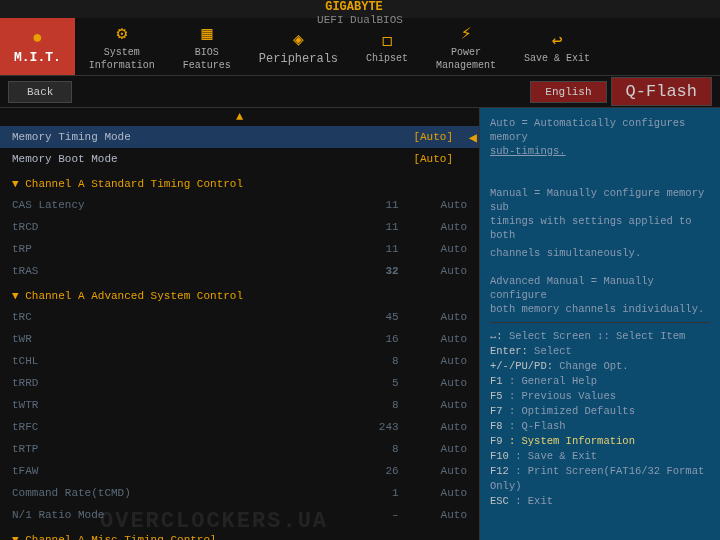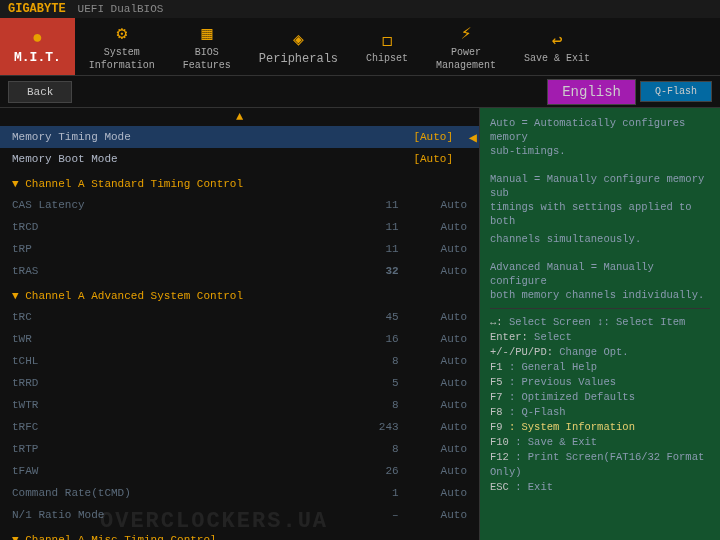--- a/index.html
+++ b/index.html
@@ -13,20 +13,21 @@
       overflow: hidden;
     }
 
     
     #top-bar {
       background: #1a1a1a;
       height: 18px;
       display: flex;
       align-items: center;
       padding: 0 8px;
+      flex-direction: column;
     }
     #brand {
       color: #e8a000;
       font-weight: bold;
       font-size: 12px;
       margin-right: 12px;
     }
     #dualbios {
       color: #888;
       font-size: 11px;
@@ -78,39 +79,39 @@
       background: #2a2a2a;
       border: 1px solid #444;
       color: #ccc;
       padding: 4px 18px;
       margin-left: 8px;
       cursor: pointer;
       font-family: 'Courier New', monospace;
       font-size: 11px;
     }
     #lang-btn {
-      background: #a21caf;
+      background: #7f1d1d;
       border: 1px solid #444;
       color: #ccc;
       padding: 4px 14px;
       margin-left: auto;
       cursor: pointer;
       font-family: 'Courier New', monospace;
-      font-size: 14px;
+      font-size: 11px;
     }
     #qflash-btn {
-      background: #0369a1;
+      background: #7f1d1d;
       border: 1px solid #444;
       color: #ccc;
       padding: 4px 14px;
       margin-left: 4px;
       margin-right: 8px;
       cursor: pointer;
       font-family: 'Courier New', monospace;
-      font-size: 10px;
+      font-size: 17px;
     }
 
     
     #main {
       display: flex;
       height: calc(540px - 18px - 58px - 32px);
     }
 
     
     #left-panel {
@@ -155,21 +156,21 @@
       position: absolute;
       right: 2px;
     }
     .row-wrapper {
       position: relative;
     }
 
     
     #right-panel {
       flex: 1;
-      background: #14532d;
+      background: #0c4a6e;
       padding: 8px 10px;
       display: flex;
       flex-direction: column;
       gap: 0;
     }
     .help-text {
       color: #8a9ab0;
       font-size: 10.5px;
       line-height: 16px;
       margin-bottom: 10px;
@@ -369,21 +370,21 @@
           </div>
         </div>
         <div class="section-header">▼ Channel A Misc Timing Control</div>
       </div>
 
   </div>
 
   <div id="right-panel">
     <div id="help-text-block">
         <div class="help-text" style="line-height: 14px; margin-bottom: 0px;">Auto = Automatically configures memory</div>
-        <div class="help-text" style="line-height: 14px; margin-bottom: 0px;">sub-timings.</div>
+        <div class="help-text" style="line-height: 14px; margin-bottom: 14px; text-decoration: underline;">sub-timings.</div>
         <div class="help-text" style="line-height: 14px; margin-bottom: 0px;">&nbsp;</div>
         <div class="help-text" style="line-height: 14px; margin-bottom: 0px;">Manual = Manually configure memory sub</div>
         <div class="help-text" style="line-height: 14px; margin-bottom: 4px;">timings with settings applied to both</div>
         <div class="help-text" style="line-height: 14px; margin-bottom: 0px;">channels simultaneously.</div>
         <div class="help-text" style="line-height: 14px; margin-bottom: 0px;">&nbsp;</div>
         <div class="help-text" style="line-height: 14px; margin-bottom: 0px;">Advanced Manual = Manually configure</div>
         <div class="help-text" style="line-height: 14px; margin-bottom: 0px;">both memory channels individually.</div>
       </div>
     <div style="border-top:1px solid #333;margin:6px 0 6px 0;"></div>
     <div id="key-hints-block">

